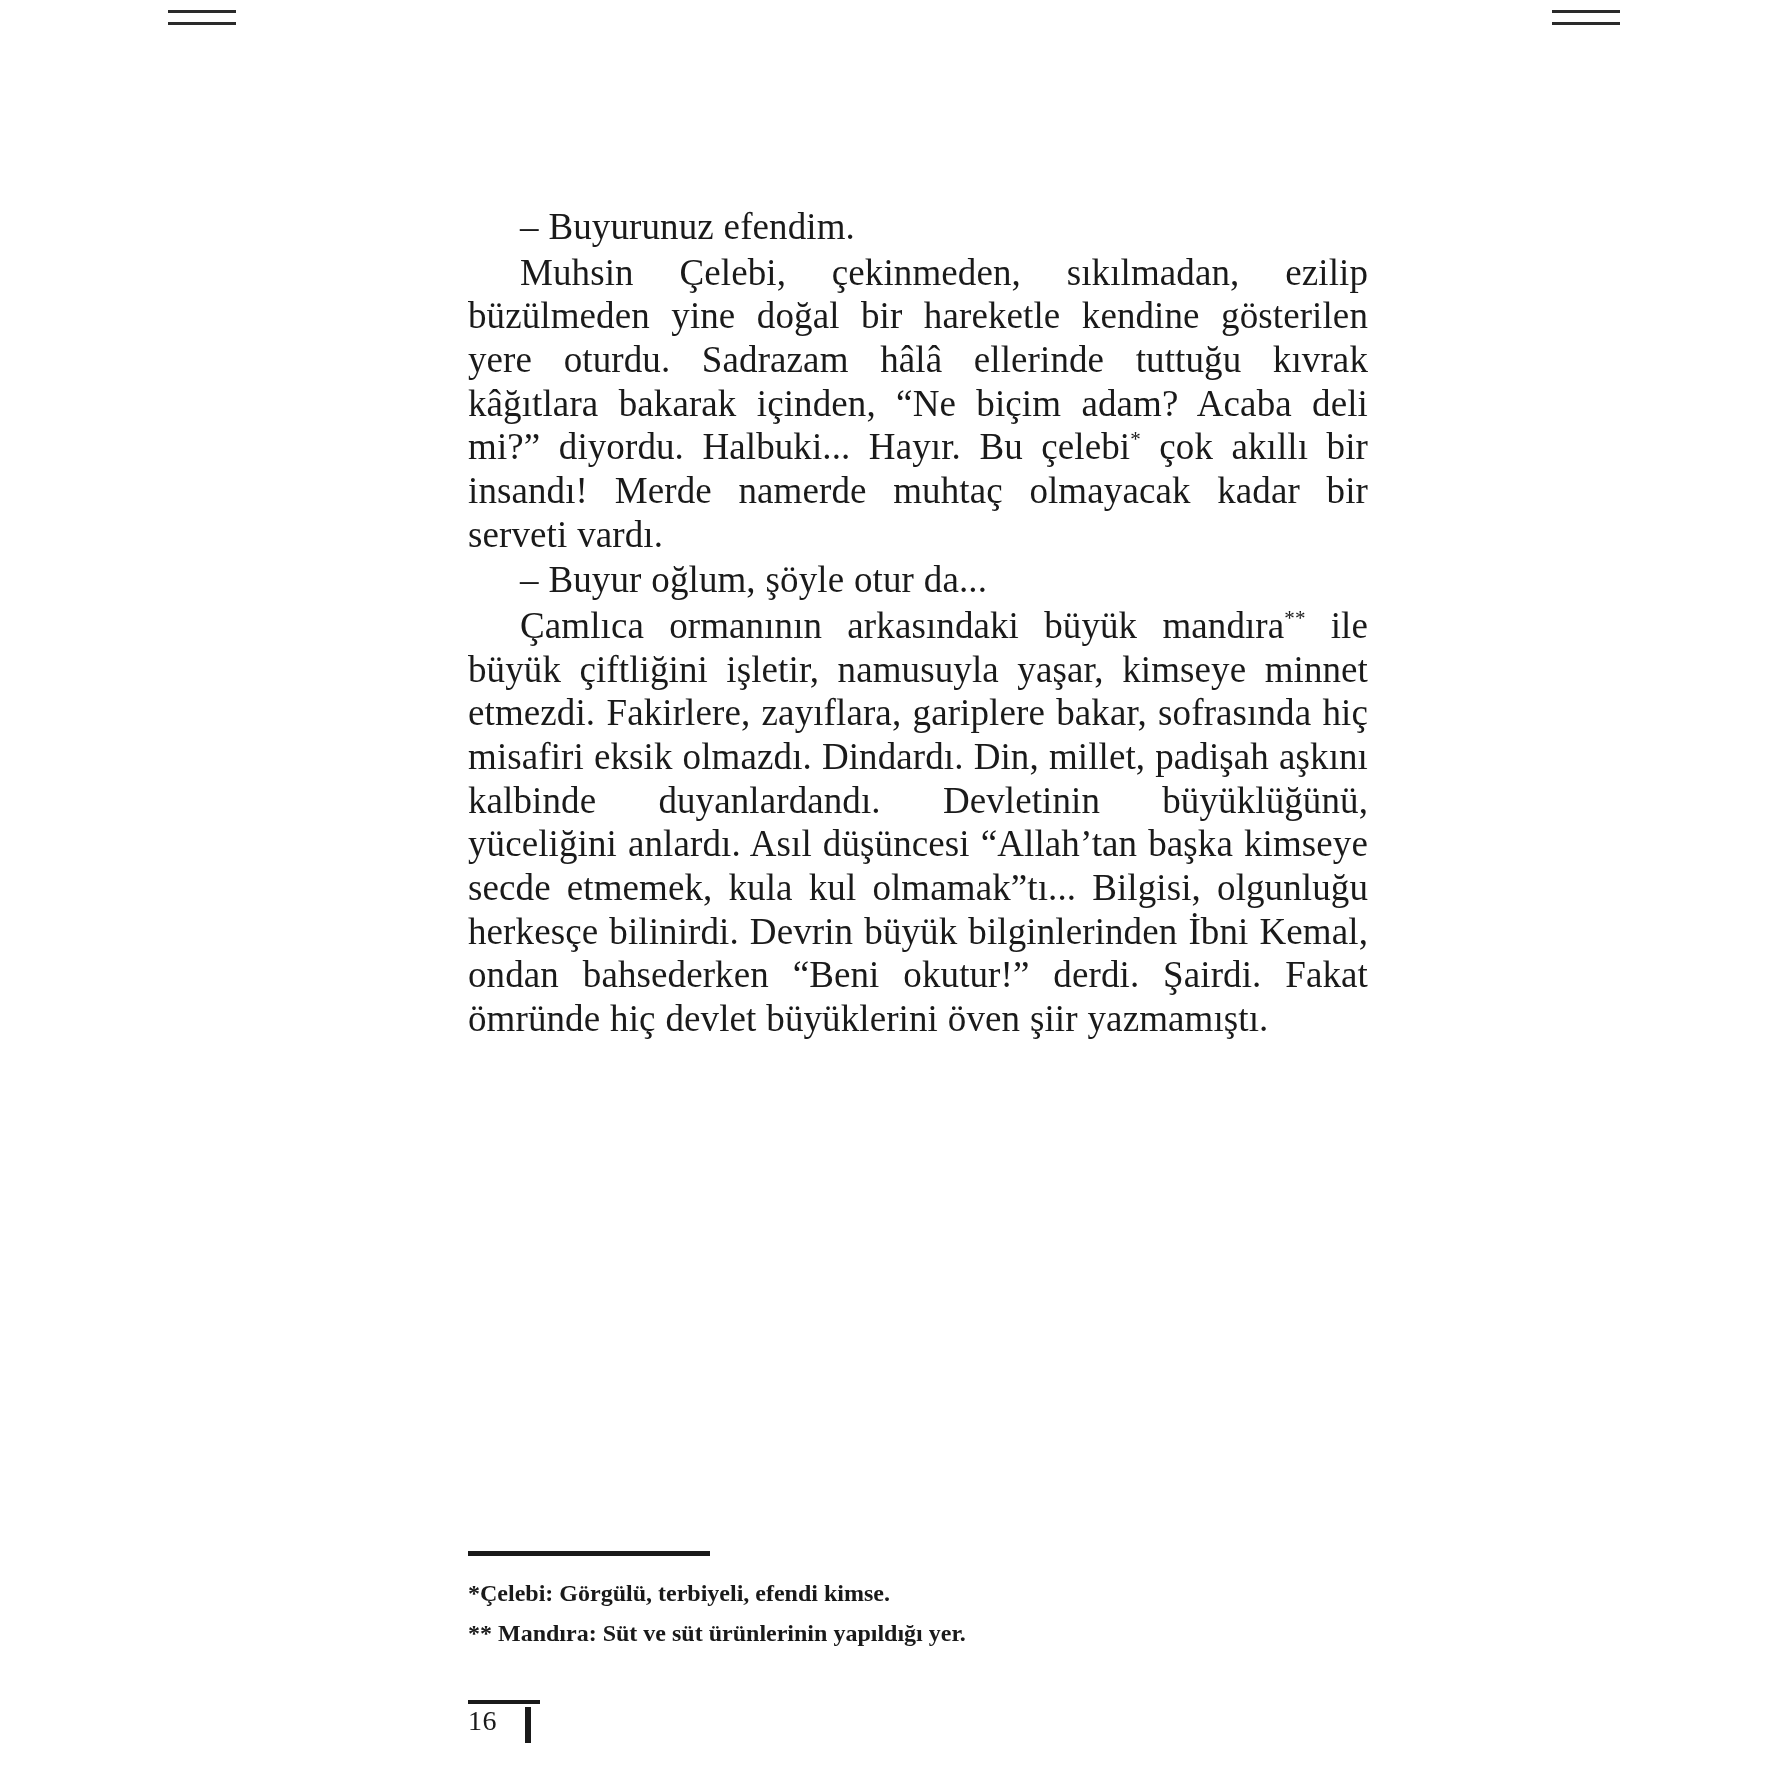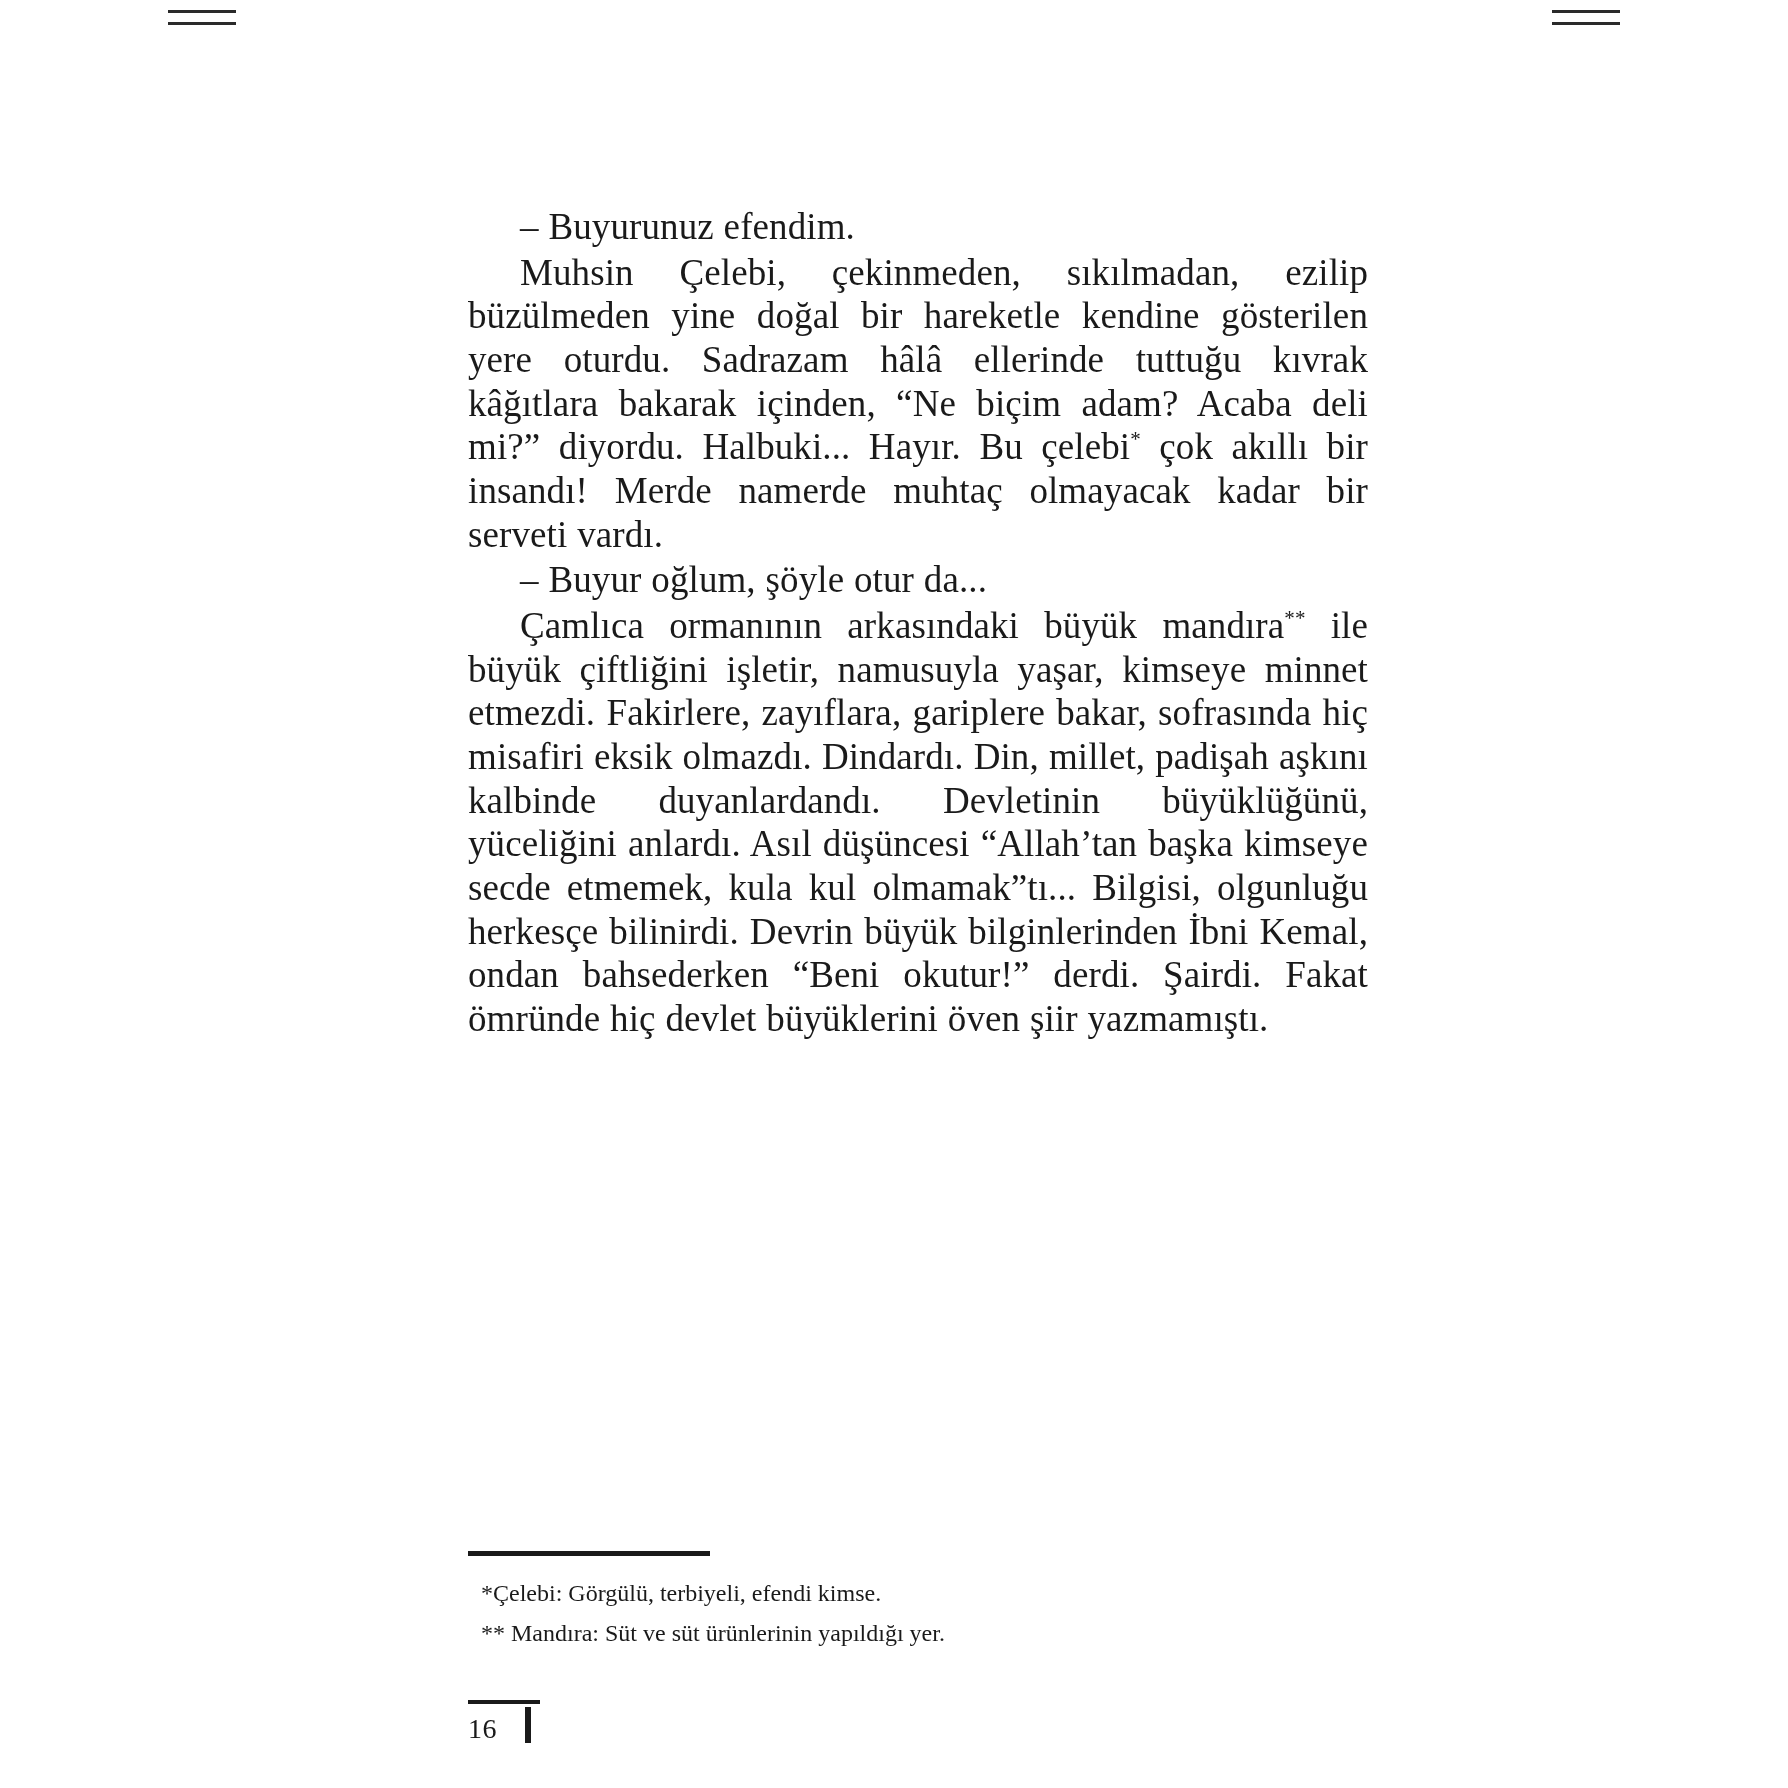--- a/index.html
+++ b/index.html
@@ -73,32 +73,33 @@
     background: #1a1a1a;
   }
 
   .footnotes {
     position: absolute;
     left: 468px;
     top: 1578px;
     width: 920px;
   }
   .footnotes p {
-    margin: 0 0 9px 13px;
+    margin: 0 0 9px 0;
     font-size: 24px;
     line-height: 1.3;
     text-align: left;
+    font-weight: bold;
   }
 
   .page-number-wrap {
     position: absolute;
     left: 468px;
     top: 1707px;
     display: flex;
-    align-items: flex-end;
+    align-items: flex-start;
     gap: 28px;
   }
   .page-number {
     font-size: 28px;
     line-height: 1;
     letter-spacing: 0.5px;
   }
   .page-num-rule {
     width: 6px;
     height: 36px;

